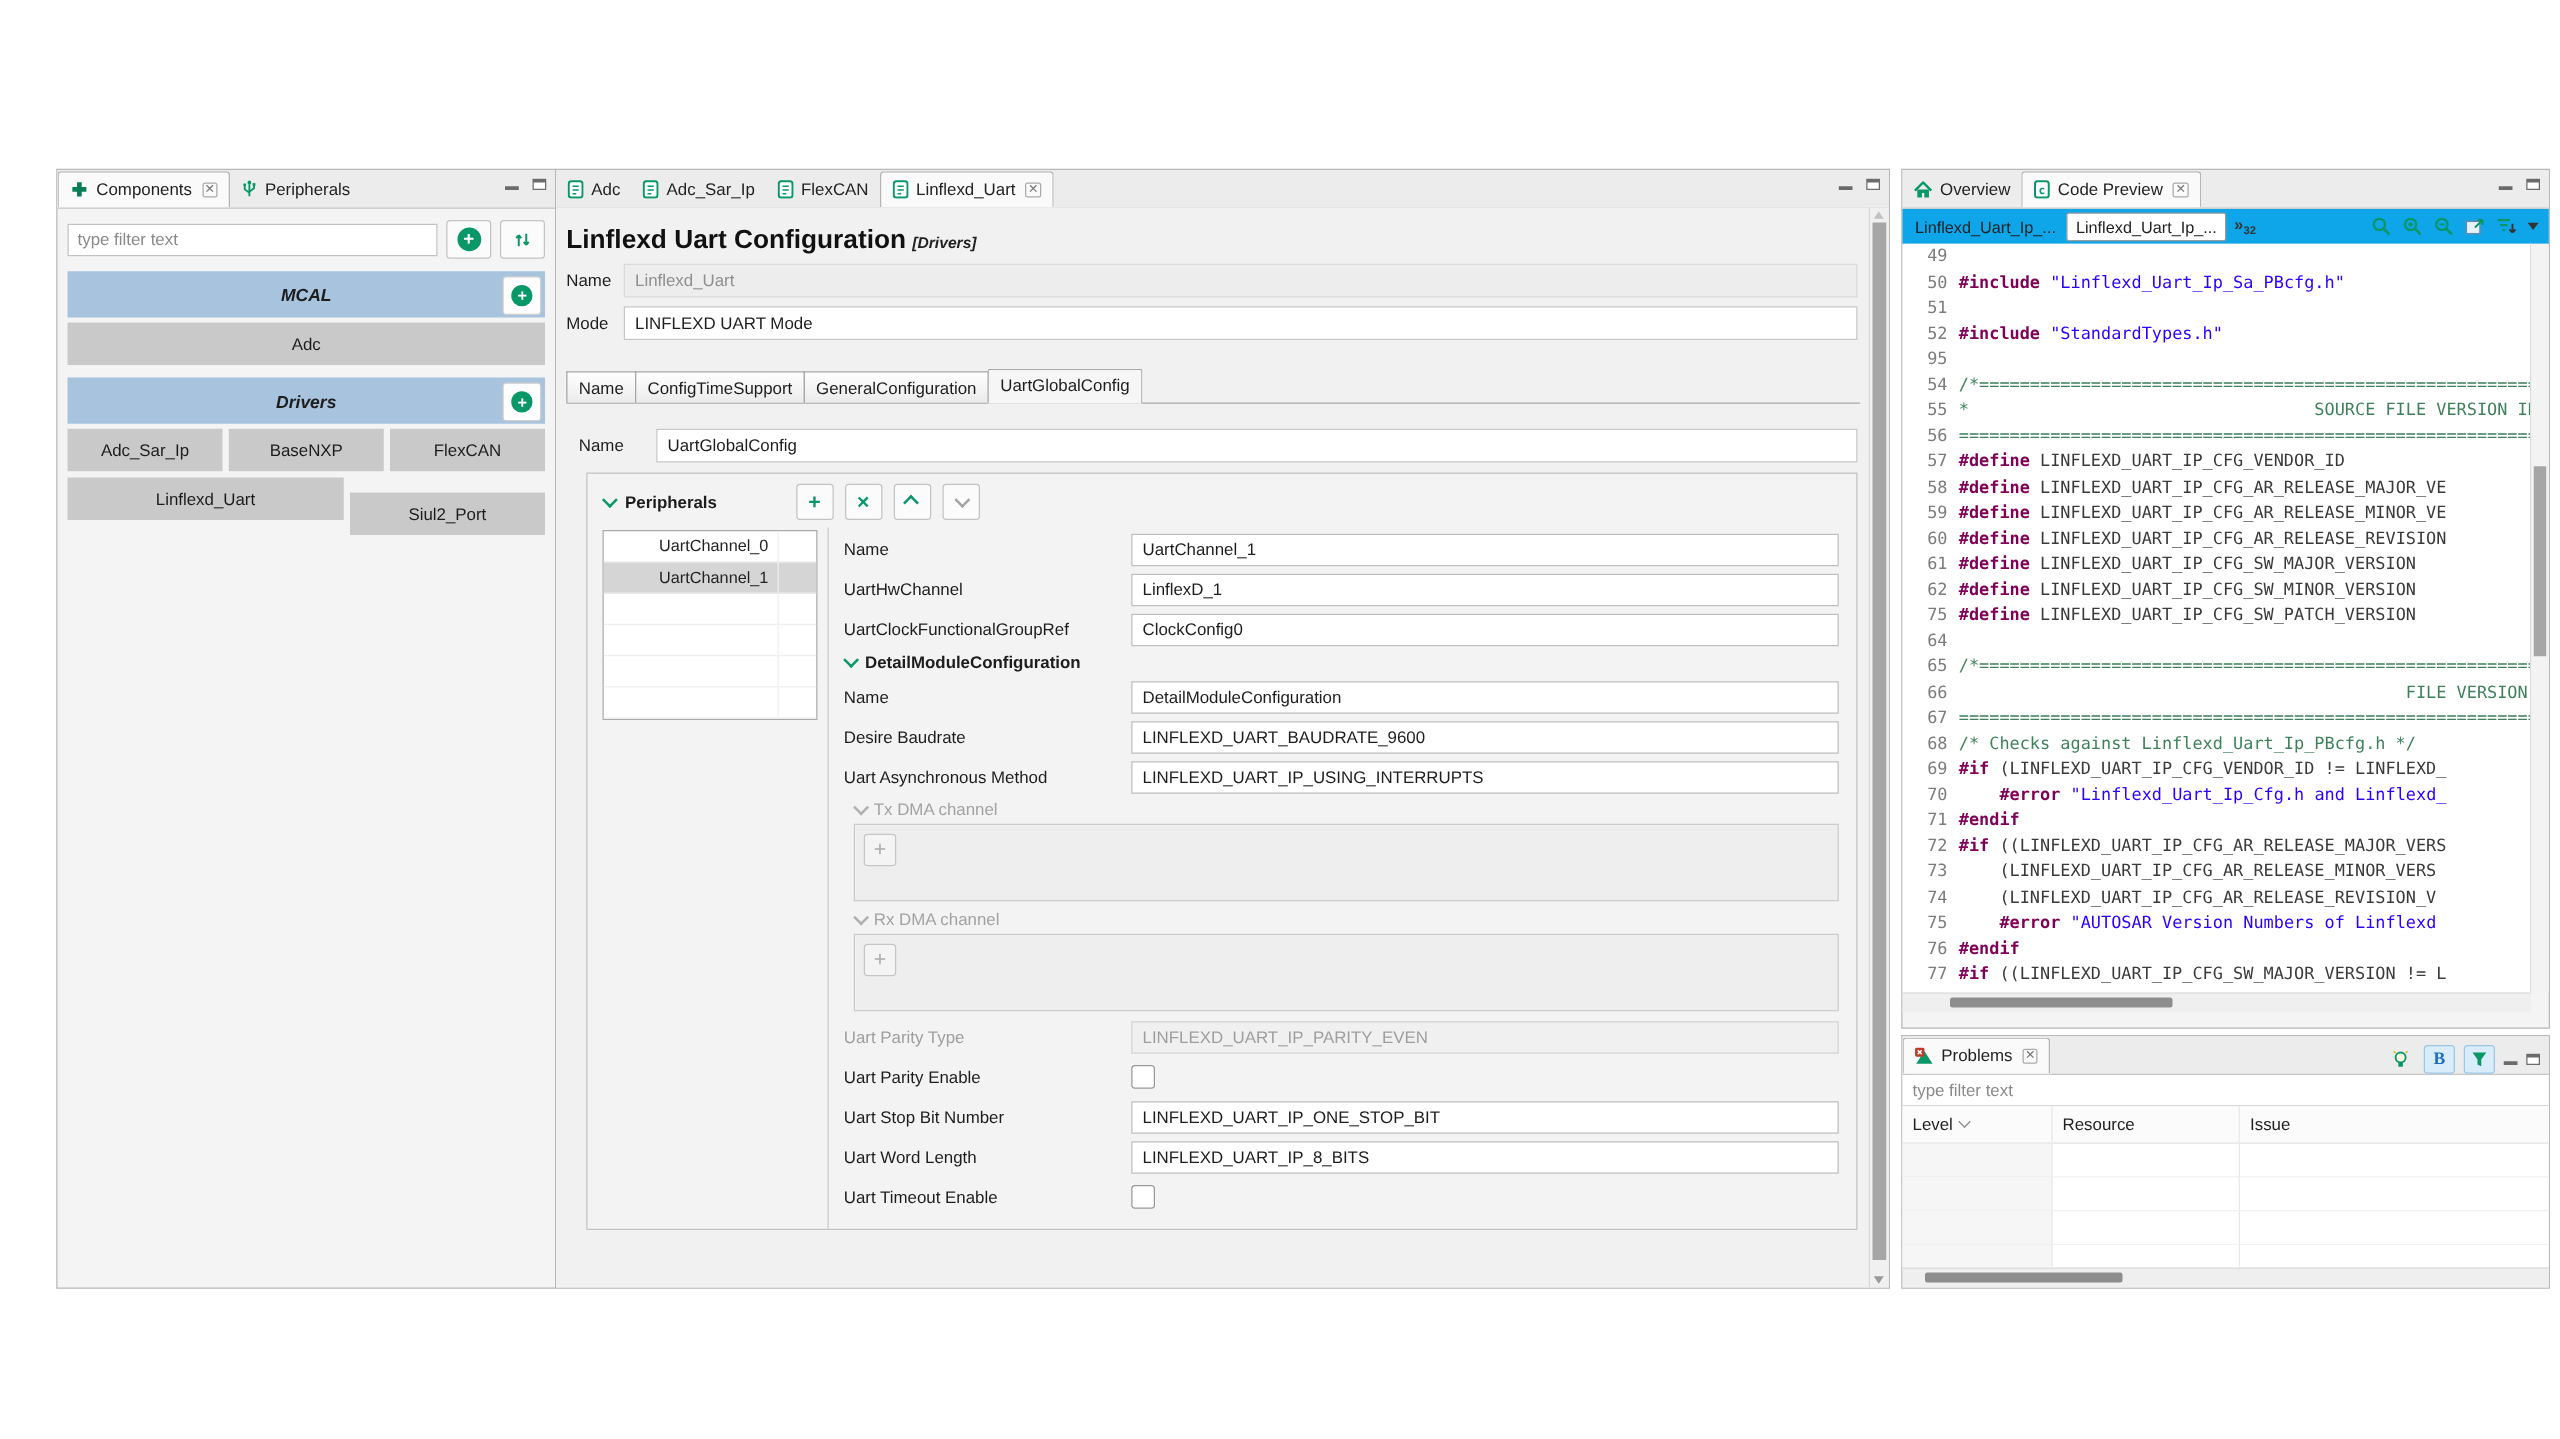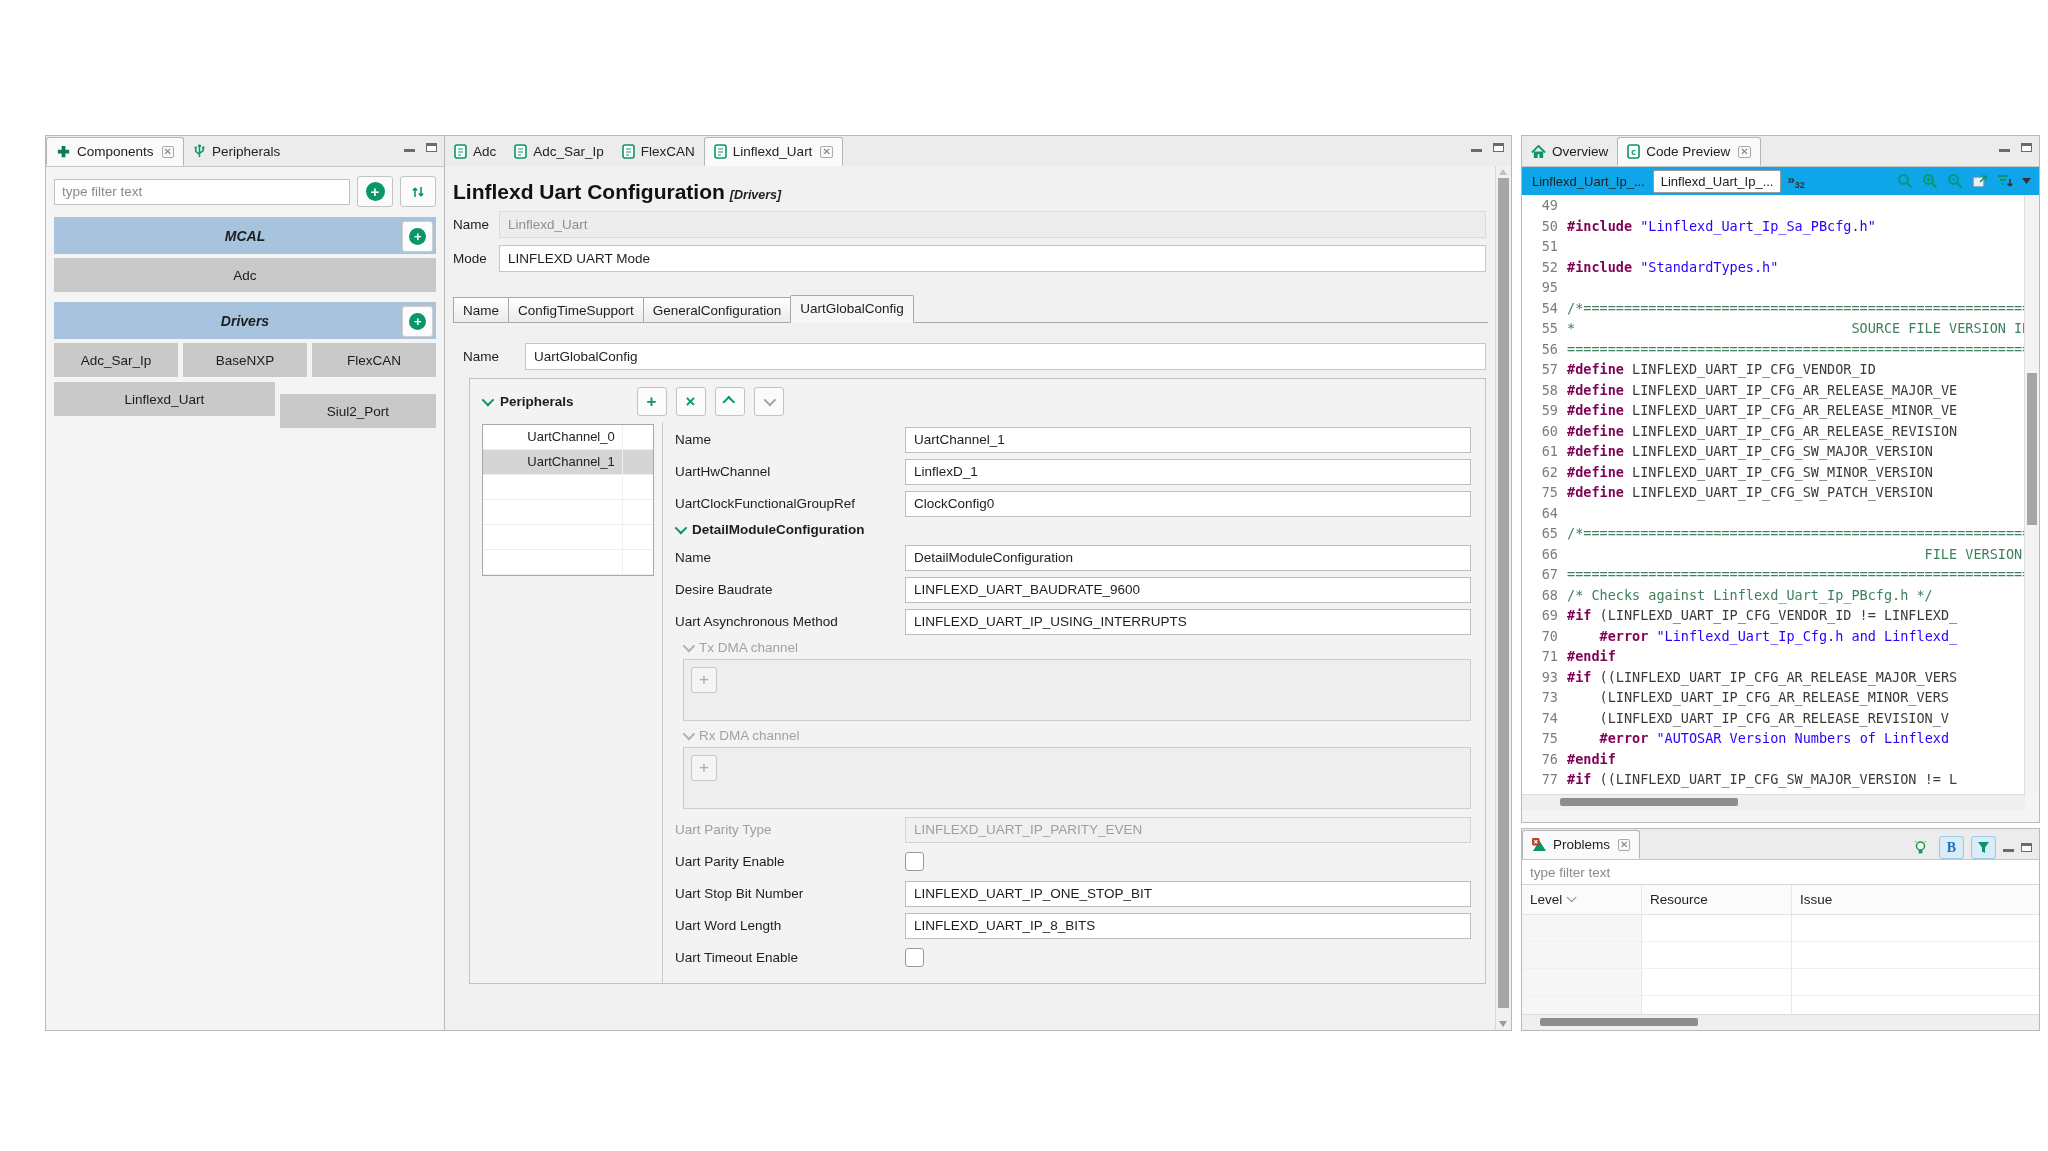--- a/index.html
+++ b/index.html
@@ -460,21 +460,21 @@
       <div class="cline"><span class="lnum">62</span><span><span class="c-dir">#define</span><span class="c-plain"> LINFLEXD_UART_IP_CFG_SW_MINOR_VERSION</span></span></div>
       <div class="cline"><span class="lnum">75</span><span><span class="c-dir">#define</span><span class="c-plain"> LINFLEXD_UART_IP_CFG_SW_PATCH_VERSION</span></span></div>
       <div class="cline"><span class="lnum">64</span><span></span></div>
       <div class="cline"><span class="lnum">65</span><span><span class="c-com">/*==========================================================</span></span></div>
       <div class="cline"><span class="lnum">66</span><span><span class="c-com">                                            FILE VERSION CH</span></span></div>
       <div class="cline"><span class="lnum">67</span><span><span class="c-com">============================================================</span></span></div>
       <div class="cline"><span class="lnum">68</span><span><span class="c-com">/* Checks against Linflexd_Uart_Ip_PBcfg.h */</span></span></div>
       <div class="cline"><span class="lnum">69</span><span><span class="c-dir">#if</span><span class="c-plain"> (LINFLEXD_UART_IP_CFG_VENDOR_ID != LINFLEXD_</span></span></div>
       <div class="cline"><span class="lnum">70</span><span><span class="c-plain">    </span><span class="c-dir">#error</span><span class="c-plain"> </span><span class="c-str">"Linflexd_Uart_Ip_Cfg.h and Linflexd_</span></span></div>
       <div class="cline"><span class="lnum">71</span><span><span class="c-dir">#endif</span></span></div>
-      <div class="cline"><span class="lnum">93</span><span><span class="c-dir">#if</span><span class="c-plain"> ((LINFLEXD_UART_IP_CFG_AR_RELEASE_MAJOR_VERS</span></span></div>
+      <div class="cline"><span class="lnum">72</span><span><span class="c-dir">#if</span><span class="c-plain"> ((LINFLEXD_UART_IP_CFG_AR_RELEASE_MAJOR_VERS</span></span></div>
       <div class="cline"><span class="lnum">73</span><span><span class="c-plain">    (LINFLEXD_UART_IP_CFG_AR_RELEASE_MINOR_VERS</span></span></div>
       <div class="cline"><span class="lnum">74</span><span><span class="c-plain">    (LINFLEXD_UART_IP_CFG_AR_RELEASE_REVISION_V</span></span></div>
       <div class="cline"><span class="lnum">75</span><span><span class="c-plain">    </span><span class="c-dir">#error</span><span class="c-plain"> </span><span class="c-str">"AUTOSAR Version Numbers of Linflexd</span></span></div>
       <div class="cline"><span class="lnum">76</span><span><span class="c-dir">#endif</span></span></div>
       <div class="cline"><span class="lnum">77</span><span><span class="c-dir">#if</span><span class="c-plain"> ((LINFLEXD_UART_IP_CFG_SW_MAJOR_VERSION != L</span></span></div>
     </div>
   <div class="code-vscroll">
     <div class="vthumb" style="top:178px;height:152px;"></div>
   </div>
   <div class="code-hscroll">

